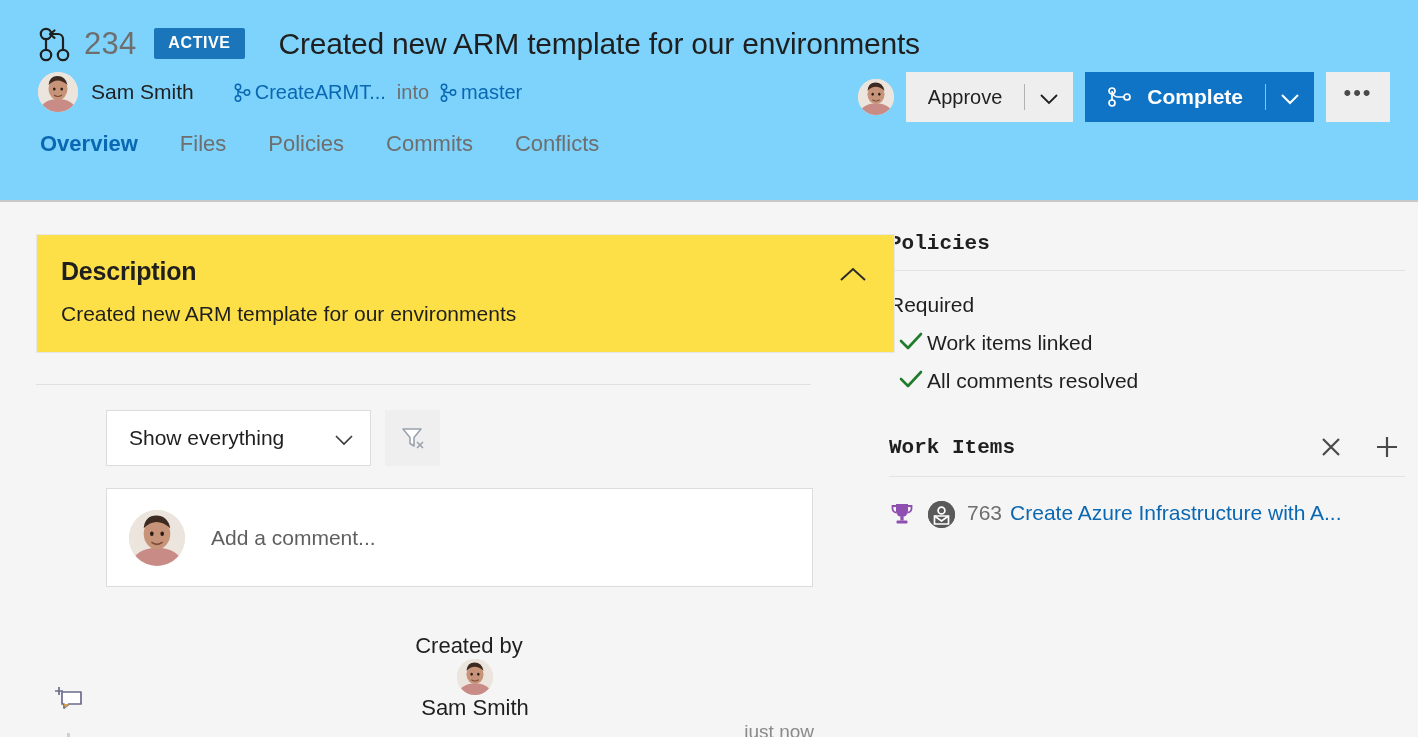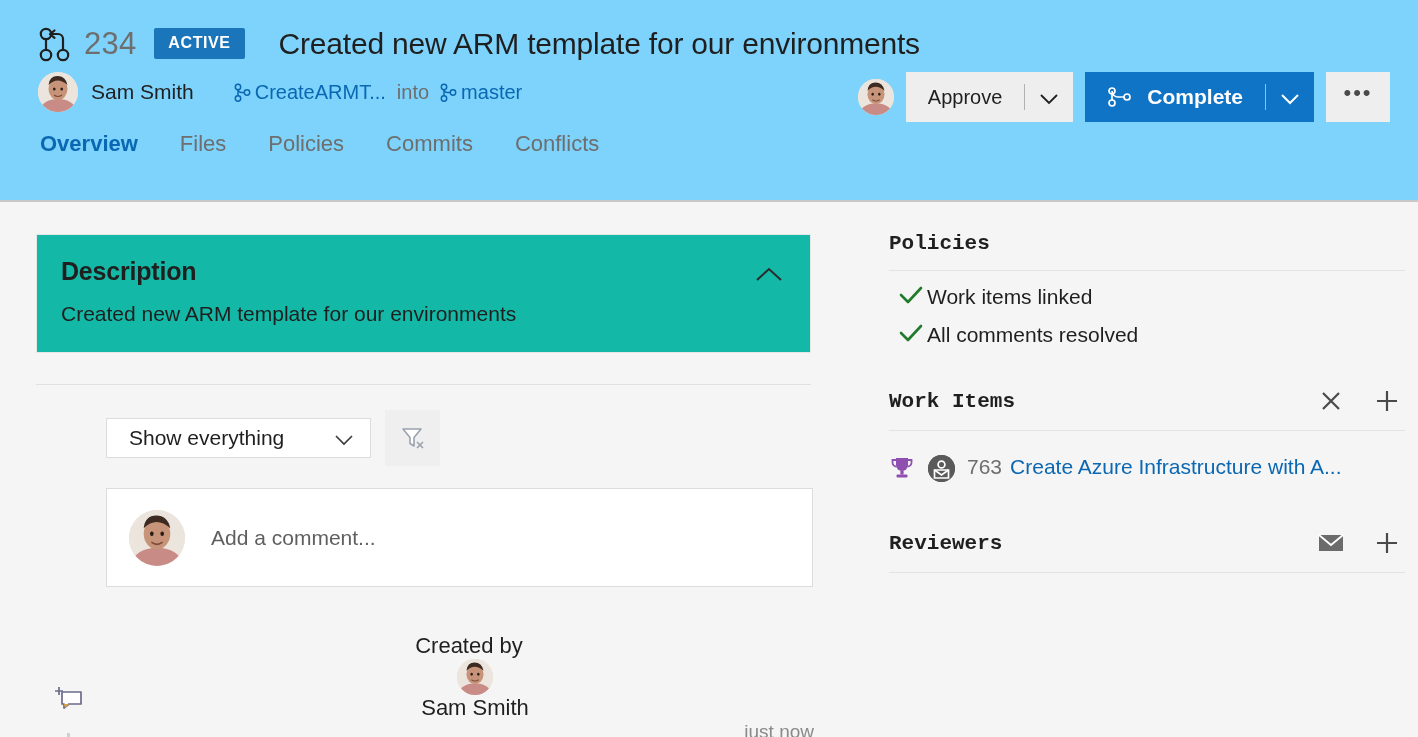--- a/index.html
+++ b/index.html
@@ -181,23 +181,23 @@
     padding: 32px 0 0 36px;
     position: relative;
   }
   .side-col {
     flex: 1;
     padding: 30px 22px 0 44px;
   }
 
   
   .card {
-    background: #14b8a6;
+    background: #fde047;
     border: 1px solid #e6e6e6;
-    width: 775px;
+    width: 859px;
     padding: 22px 24px 26px;
     position: relative;
   }
   .card-title {
     font-size: 25px;
     font-weight: 600;
     color: #1f1f1f;
     letter-spacing: -.2px;
   }
   .card-body {
@@ -224,21 +224,21 @@
   .filter-row {
     display: flex;
     align-items: center;
     gap: 14px;
     margin-top: 25px;
     margin-left: 70px;
   }
   .dropdown {
     background: #ffffff;
     border: 1px solid #dcdcdc;
-    height: 40px;
+    height: 56px;
     min-width: 265px;
     display: flex;
     align-items: center;
     justify-content: space-between;
     padding: 0 16px 0 22px;
     cursor: pointer;
   }
   .dropdown span.lbl { font-size: 21px; color: #1f1f1f; }
   .filter-clear {
     width: 55px; height: 56px;
@@ -557,20 +557,21 @@
       <span class="timestamp">just now</span>
     </div>
   </div>
 
   <div class="side-col">
 
     <div class="sec sec-policies">
       <div class="sec-head">
         <span class="sec-title">Policies</span>
       </div>
+      <div class="sec-sub">Required</div>
 
       <div class="policy-item">
         <span style="position:absolute;">
           <svg viewBox="0 0 24 20" width="24" height="20">
               <path d="M2 10 L9 17 L22 3" fill="none" stroke="#207b2b" stroke-width="2.6" stroke-linecap="round" stroke-linejoin="round"></path>
             </svg>
         </span>
         <span class="policy-label">Work items linked</span>
       </div>
 
@@ -618,32 +619,16 @@
             <path d="M6.5 15 H20.5 V23 H6.5 Z" fill="#5a5a5a" stroke="#ffffff" stroke-width="1.7"></path>
             <path d="M6.5 15 L13.5 20 L20.5 15" fill="none" stroke="#ffffff" stroke-width="1.7"></path>
           </svg>
         </span>
         <span class="wi-id">763</span>
         <span class="wi-link">Create Azure Infrastructure with A...</span>
       </div>
     </div>
 
     <div class="sec">
-      <div class="sec-head">
-        <span class="sec-title">Reviewers</span>
-        <span class="sec-actions">
-          <span class="ico-btn">
-            <svg viewBox="0 0 26 20" width="26" height="20">
-              <rect x="1" y="2" width="24" height="16" fill="#6b6b6b"></rect>
-              <path d="M1 2 L13 12 L25 2" fill="none" stroke="#ffffff" stroke-width="1.8"></path>
-            </svg>
-          </span>
-          <span class="ico-btn">
-            <svg viewBox="0 0 24 24" width="24" height="24">
-                <path d="M12 2 V22 M2 12 H22" stroke="#4a4a4a" stroke-width="2.2"></path>
-              </svg>
-          </span>
-        </span>
-      </div>
     </div>
 
   </div>
 </div>
 
 </body></html>

